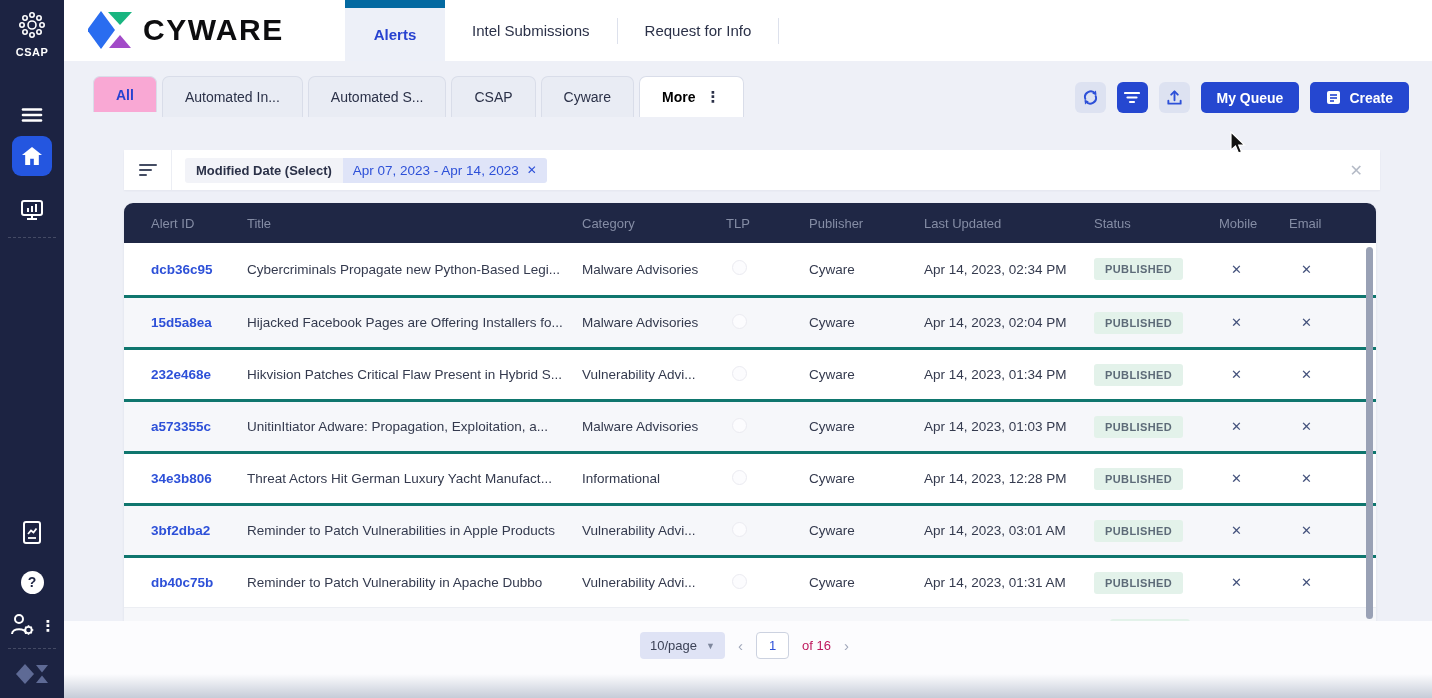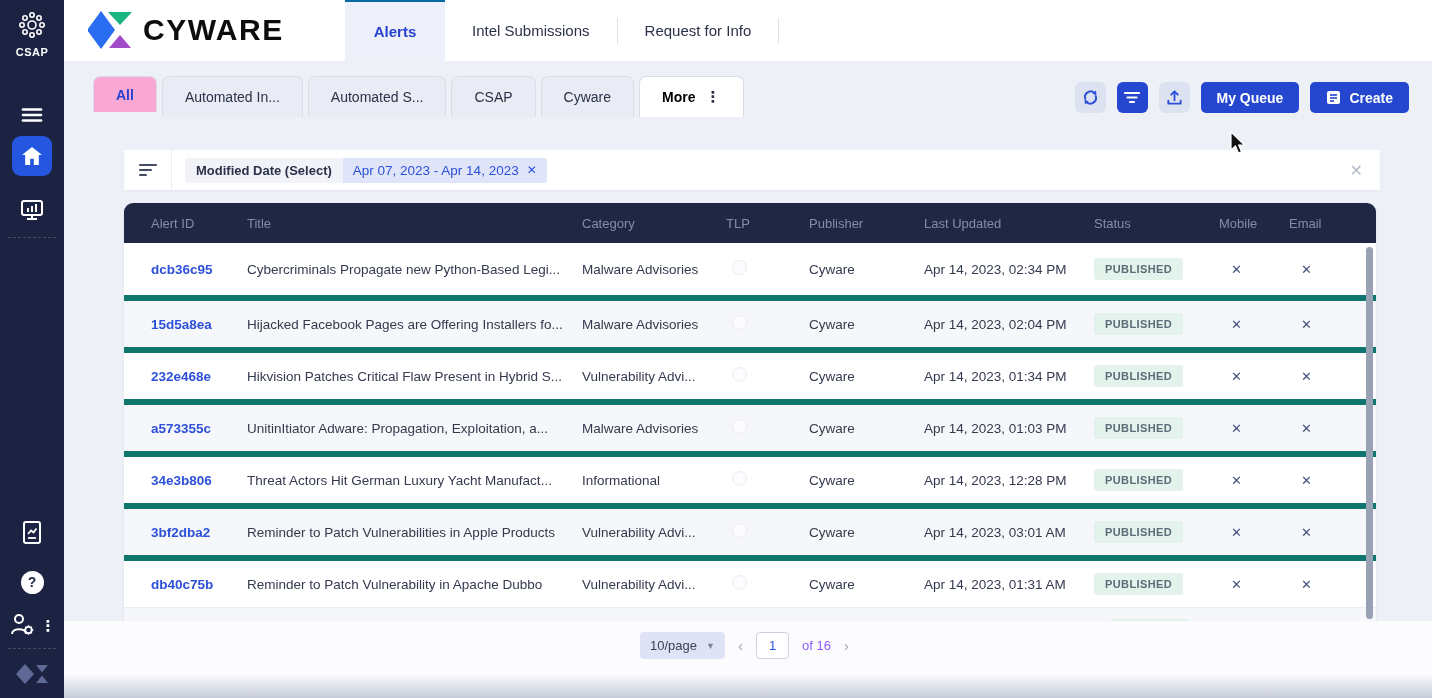--- a/index.html
+++ b/index.html
@@ -15,21 +15,21 @@
   .sb-divider { position:absolute; left:8px; width:48px; border-top:1px dashed rgba(255,255,255,.18); }
   .help-circle { width:23px; height:23px; background:#fff; border-radius:50%; color:#1c2342; font-weight:bold; font-size:14px; display:flex; align-items:center; justify-content:center; }
   .sb-dots { color:#fff; font-size:15px; font-weight:bold; letter-spacing:0; margin-left:4px; line-height:1; }
 
   
   .header { position:absolute; left:64px; top:0; width:1368px; height:61px; background:#fff; z-index:4; }
   .brand { position:absolute; left:24px; top:10px; display:flex; align-items:center; gap:9px; }
   .brand-text { font-size:30px; font-weight:bold; letter-spacing:1.5px; color:#0d0d0f; }
   .htabs { position:absolute; left:281px; top:0; height:61px; display:flex; align-items:stretch; }
   .htab { display:flex; align-items:center; justify-content:center; font-size:15px; color:#2b3148; cursor:pointer; }
-  .htab.active { width:100px; background:#edf0f8; border-top:2px solid #0369a1; color:#2742d0; font-weight:bold; }
+  .htab.active { width:100px; background:#edf0f8; border-top:8px solid #0369a1; color:#2742d0; font-weight:bold; }
   .htab.plain { padding:0 27px; }
   .htab-sep { width:1px; height:26px; background:#dde1ec; align-self:center; }
 
   
   .content { position:absolute; left:64px; top:61px; width:1368px; height:637px; background:#eef0f7; }
 
   
   .ftabs { position:absolute; left:29px; top:15px; display:flex; gap:5px; align-items:flex-start; }
   .ftab { height:41px; padding:0 22px; display:flex; align-items:center; font-size:14px; color:#2b3148;
     background:#e9ecf4; border:1px solid #d9dde9; border-bottom:none; border-radius:7px 7px 0 0; cursor:pointer; white-space:nowrap; }
@@ -55,21 +55,21 @@
     display:flex; align-items:center; gap:8px; cursor:pointer; }
   .fb-chip .chip-x { font-size:12px; color:#2d50d8; cursor:pointer; }
   .fb-clear { margin-left:auto; padding-right:17px; color:#b4bac6; font-size:16px; cursor:pointer; }
 
   
   .alert-table { position:absolute; left:60px; top:142px; width:1252px; height:418px; background:#fff;
     border-radius:9px 9px 0 0; overflow:hidden; box-shadow:0 1px 3px rgba(30,40,80,.08); }
   .tgrid { display:grid; grid-template-columns:96px 335px 144px 83px 115px 170px 125px 70px 1fr; align-items:center;
     padding-left:27px; padding-right:12px; }
   .thead { height:40px; background:#1f2745; color:#858da5; font-size:13px; }
-  .trow { height:52px; font-size:13.5px; color:#343a4e; border-top:6px solid #0f766e; background:#fff; }
+  .trow { height:52px; font-size:13.5px; color:#343a4e; border-top:3px solid #0f766e; background:#fff; }
   .trow:nth-child(even) { background:#f6f7fa; }
   .trow:first-child { border-top:none; }
   .cell { overflow:hidden; white-space:nowrap; text-overflow:ellipsis; padding-right:10px; }
   .cell.id { color:#2d50d8; font-weight:bold; text-decoration:none; cursor:pointer; }
   .tlp-dot { width:15px; height:15px; border-radius:50%; background:#fcfcfe; border:1px solid #ebebf1; display:inline-block; margin-left:6px; }
   .badge { display:inline-block; background:#e3f2ea; color:#5d6b78; font-size:11px; font-weight:bold;
     letter-spacing:.4px; padding:5px 11px; border-radius:3px; }
   .xmark { color:#44527c; font-size:13px; font-weight:bold; margin-left:12px; }
   .xmark::before { content:"\2715"; }
   .partial-row { height:18px; background:#f6f7fa; border-top:1px solid #eceef3; }
@@ -78,21 +78,21 @@
 
   
   .bottom-strip { position:absolute; left:0; top:560px; width:1368px; height:77px; background:#fcfcfe; }
   .pagination { position:absolute; left:576px; top:571px; display:flex; align-items:center; gap:13px; }
   .page-size { width:85px; height:27px; background:#dfe3f5; border-radius:4px; display:flex; align-items:center;
     justify-content:center; gap:9px; font-size:13px; color:#3c4257; cursor:pointer; }
   .caret { font-size:9px; color:#7e879d; }
   .pg-arrow { color:#a0a7ba; font-size:15px; cursor:pointer; background:none; border:none; line-height:1; }
   .page-input { width:33px; height:27px; border:1px solid #ccd2e0; border-radius:4px; text-align:center;
     color:#2d50d8; font-size:13px; background:#fff; font-family:inherit; }
-  .pg-of { font-size:13px; color:#8b5cf6;text-align:center; }
+  .pg-of { font-size:13px; color:#be185d;text-align:center; }
   .footer-fade { position:absolute; left:0; bottom:0; width:1368px; height:24px;
     background:linear-gradient(to bottom, rgba(200,206,218,0), #c6ccd8); }
 
   .cursor { position:absolute; left:1230px; top:131px; z-index:99; pointer-events:none; }
 </style>
 </head>
 <body>
 
 <nav class="sidebar">
   <div class="sb-logo">

